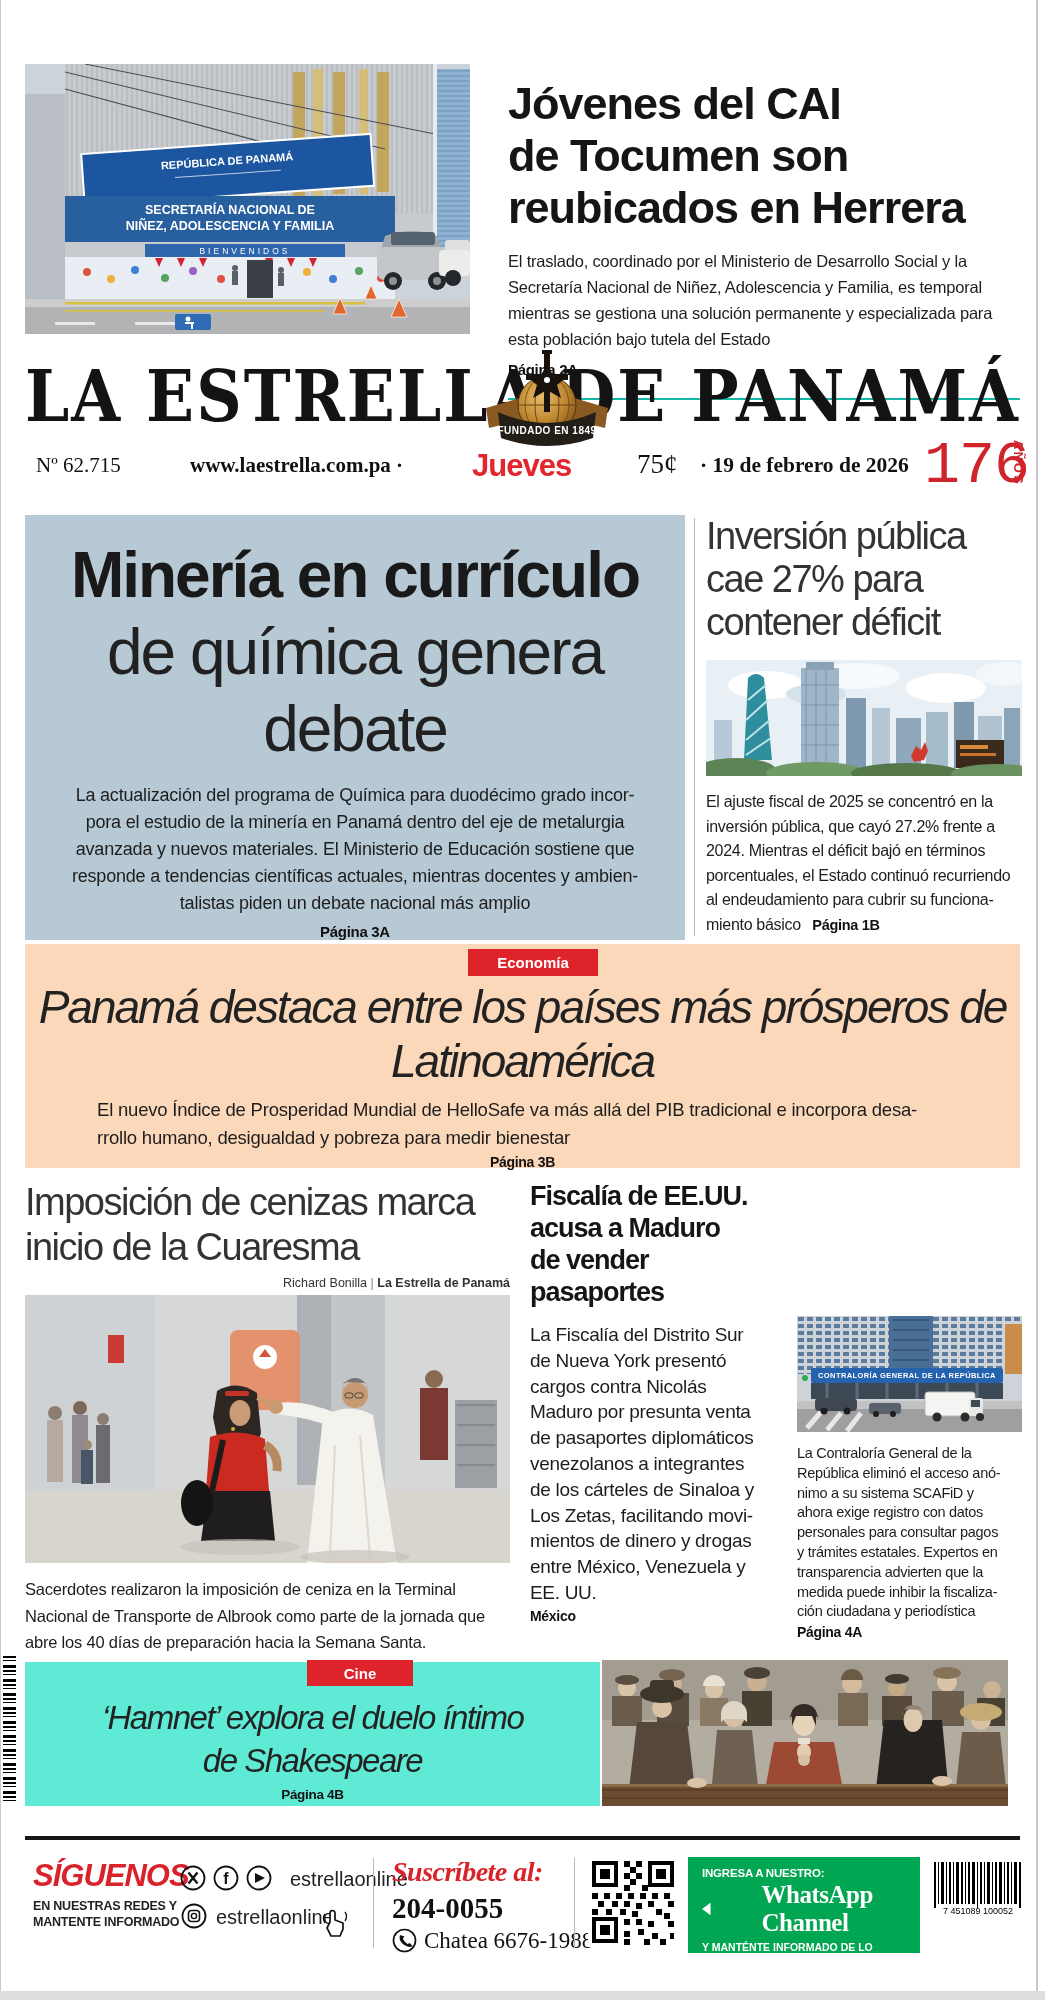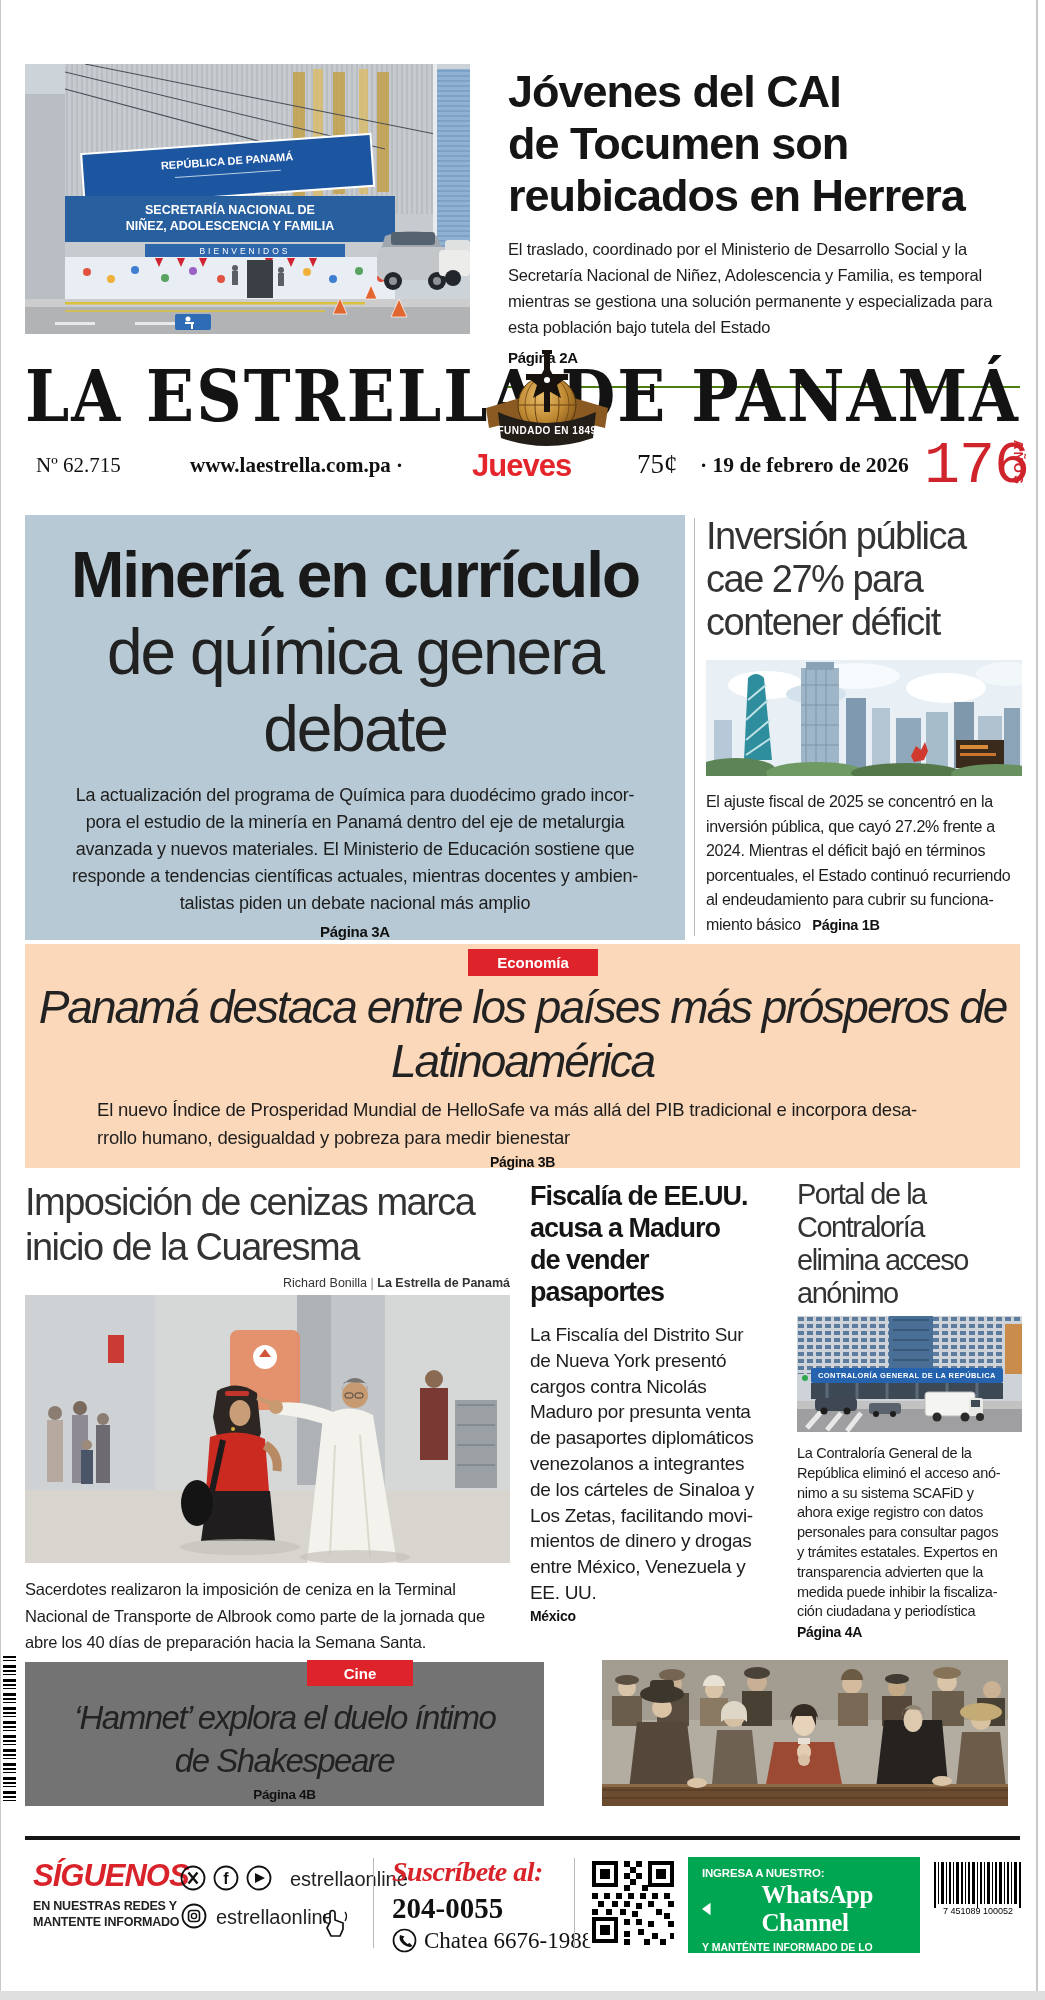--- a/index.html
+++ b/index.html
@@ -118,21 +118,21 @@
       <path d="M366 253 l8 -18 8 18 z" fill="#e2662f" stroke="#fff" stroke-width="0.7"></path>
     </g>
     <g fill="#5b5f66">
       <circle cx="210" cy="204" r="3"></circle>
         <rect x="207" y="207" width="6" height="14"></rect>
       <circle cx="256" cy="206" r="3"></circle>
         <rect x="253" y="209" width="6" height="13"></rect>
     </g>
   </svg>
 
-  <div class="abs" style="left:508px;top:60px;width:512px;height:326px;border-bottom:2px solid #4d7c0f;">
+  <div class="abs" style="left:508px;top:72px;width:512px;height:326px;border-bottom:2px solid #14b8a6;">
     <div class="hl pl" style="font-size:45px;line-height:52px;margin-top:6px;">Jóvenes del CAI
 de Tocumen son
 reubicados en Herrera</div>
     <div class="pl bodytxt" style="font-size:16.5px;line-height:26px;margin-top:14px;letter-spacing:-0.2px;">El traslado, coordinado por el Ministerio de Desarrollo Social y la
 Secretaría Nacional de Niñez, Adolescencia y Familia, es temporal
 mientras se gestiona una solución permanente y especializada para
 esta población bajo tutela del Estado</div>
     <div class="pagetag" style="margin-top:9px;">Página 2A</div>
   </div>
 
@@ -317,24 +317,20 @@
 Los Zetas, facilitando movi-
 mientos de dinero y drogas
 entre México, Venezuela y
 EE. UU.</div>
   <div class="abs hl pl" style="left:530px;top:1180px;width:250px;font-size:27px;line-height:32px;">Fiscalía de EE.UU.
 acusa a Maduro
 de vender
 pasaportes</div>
   <div class="abs pagetag" style="left:530px;top:1608px;font-size:14px;">México</div>
 
-  <div class="abs hll pl" style="left:797px;top:1178px;width:228px;font-size:29px;line-height:33px;">Portal de la
-Contraloría
-elimina acceso
-anónimo</div>
 
   <svg class="abs" style="left:797px;top:1316px;" width="225" height="116" viewBox="0 0 225 116">
     <defs>
       <pattern id="win" width="9" height="7" patternUnits="userSpaceOnUse">
         <rect width="9" height="7" fill="#cdd3d9"></rect>
           <rect x="1" y="1" width="6" height="4" fill="#5b7c9c"></rect>
       </pattern>
     </defs>
     <rect width="225" height="116" fill="#cdd3d9"></rect>
     <rect x="0" y="0" width="225" height="58" fill="url(#win)"></rect>
@@ -375,21 +371,21 @@
 personales para consultar pagos
 y trámites estatales. Expertos en
 transparencia advierten que la
 medida puede inhibir la fiscaliza-
 ción ciudadana y periodística</div>
     <div class="pagetag" style="font-size:14px;margin-top:2px;">Página 4A</div>
   </div>
 
   <div class="abs" style="left:3px;top:1656px;width:13px;height:146px;background:repeating-linear-gradient(180deg,#000 0 2px,#fff 2px 4px,#000 4px 5px,#fff 5px 9px,#000 9px 12px,#fff 12px 14px);"></div>
 
-  <div class="abs" style="left:25px;top:1662px;width:519px;height:144px;background:#737373;">
+  <div class="abs" style="left:25px;top:1662px;width:575px;height:144px;background:#5eead4;">
     <div class="redlabel" style="position:absolute;left:282px;top:-2px;width:106px;height:26px;">Cine</div>
     <div class="pl" style="margin-top:34px;text-align:center;font-style:italic;font-size:33px;line-height:43px;color:#222;letter-spacing:-1.5px;">‘Hamnet’ explora el duelo íntimo
 de Shakespeare</div>
     <div class="pagetag" style="text-align:center;font-size:13.5px;margin-top:5px;">Página 4B</div>
   </div>
 
   <svg class="abs" style="left:602px;top:1660px;" width="406" height="146" viewBox="0 0 406 146">
     <rect width="406" height="146" fill="#b3aca0"></rect>
     <rect width="406" height="60" fill="#a39c90"></rect>
     <g>

